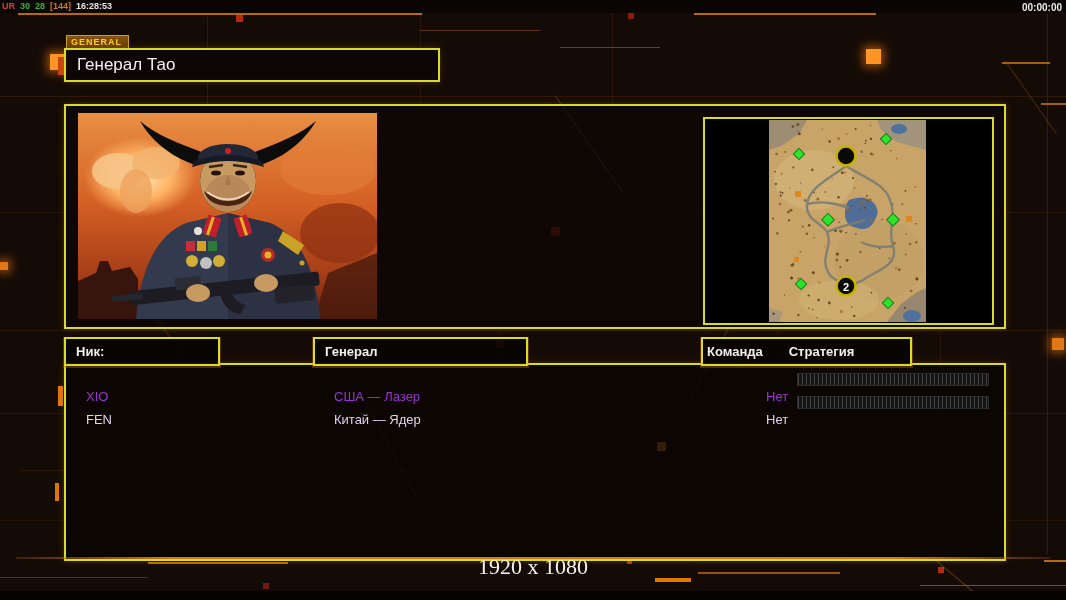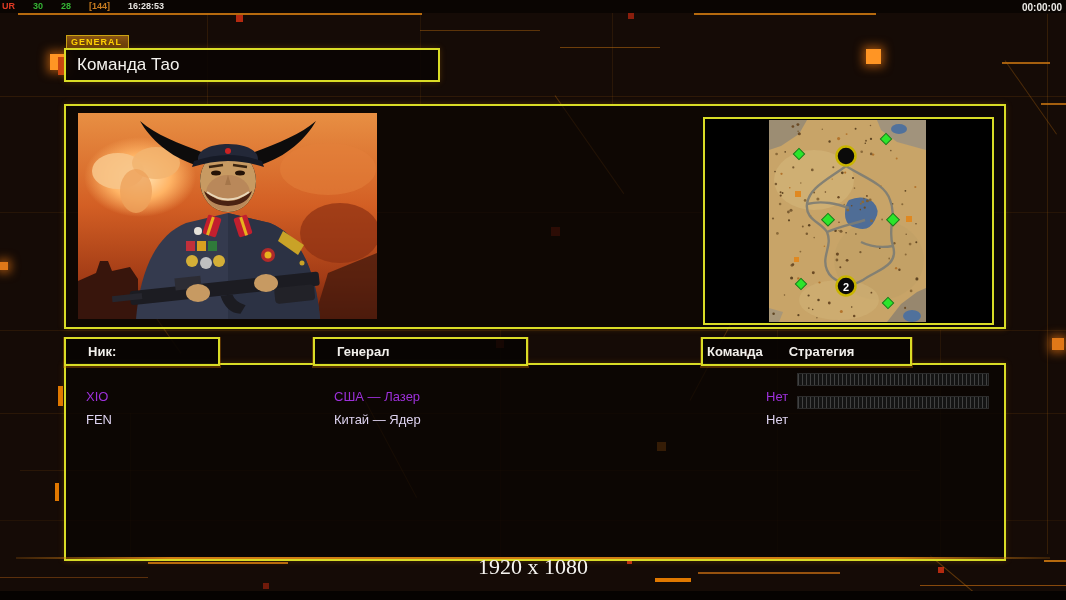--- a/index.html
+++ b/index.html
@@ -12,21 +12,21 @@
   
   #decor{position:absolute;inset:0;z-index:1;}
   .dline{position:absolute;transform-origin:left center;}
   .dsq{position:absolute;}
   .dsq.glow{box-shadow:0 0 10px 3px rgba(255,130,20,.55);}
   #topbar{position:absolute;left:0;top:0;width:100%;height:13px;background:#0a0502;z-index:2;}
   #bottombar{position:absolute;left:0;top:591px;width:100%;height:9px;background:#050201;z-index:2;}
 
   
   #perf{position:absolute;left:2px;top:1px;z-index:5;font-size:9px;font-weight:bold;letter-spacing:0;}
-  #perf span{margin-right:18px;}
+  #perf span{margin-right:5px;}
   .c-red{color:#e03a24;} .c-green{color:#35b535;} .c-orange{color:#c87c20;} .c-white{color:#e8e6e2;}
   #clock{position:absolute;right:4px;top:2px;z-index:5;font-size:10px;font-weight:bold;color:#eceae6;}
 
   
   #general-tab{
     position:absolute;left:66px;top:35px;z-index:4;
     background:linear-gradient(#8a5512,#5e3708);
     border:1px solid #caa312;border-bottom:none;
     color:#ffd103;font-size:9px;font-weight:bold;letter-spacing:1px;
     padding:1px 6px 1px 4px;
@@ -60,21 +60,21 @@
   
   .hdr-box{
     position:absolute;top:337px;height:25px;z-index:4;
     border:2px solid #d9dc26;background:rgba(8,4,2,.92);
     box-shadow:0 1px 0 1px rgba(210,120,0,.35);
     display:flex;align-items:center;color:#f2f0ec;font-size:13px;font-weight:bold;
   }
   #hdr-nick{left:64px;width:152px;}
   #hdr-general{left:313px;width:211px;text-align:center;}
   #hdr-team{left:701px;width:207px;}
-  .hdr-box .lbl{padding-left:22px;}
+  .hdr-box .lbl{padding-left:10px;}
   #hdr-team .lbl{padding-left:4px;}
   #hdr-team .lbl2{padding-left:26px;}
 
   
   #table-box{
     position:absolute;left:64px;top:363px;width:938px;height:194px;z-index:3;
     border:2px solid #d9dc26;background:rgba(10,5,3,.8);
     box-shadow:0 0 6px rgba(230,140,0,.25);
   }
   .prow{position:absolute;left:0;width:100%;height:18px;font-size:13px;}
@@ -158,21 +158,21 @@
       <div class="dline" style="left: 1005px; top: 60px; width: 90px; height: 1px; background: rgb(200, 116, 16); opacity: 0.3; transform: rotate(55deg);"></div>
     </div>
 
   <div id="perf">
     <span class="c-red">UR</span><span class="c-green">30</span><span class="c-green">28</span><span class="c-orange">[144]</span><span class="c-white">16:28:53</span>
   </div>
   <div id="clock">00:00:00</div>
 
   <div id="general-tab">GENERAL</div>
   <div id="title-box">
-    <span class="t">Команда Тао</span>
+    <span class="t">Генерал Тао</span>
   </div>
 
   <div id="main-panel">
 
     <div id="portrait">
       <svg width="299" height="206" viewBox="0 0 299 206">
         <defs>
           <linearGradient id="sky" x1="0" y1="0" x2="0" y2="1">
             <stop offset="0" stop-color="#e88f43"></stop>
               <stop offset=".45" stop-color="#d35f24"></stop>

